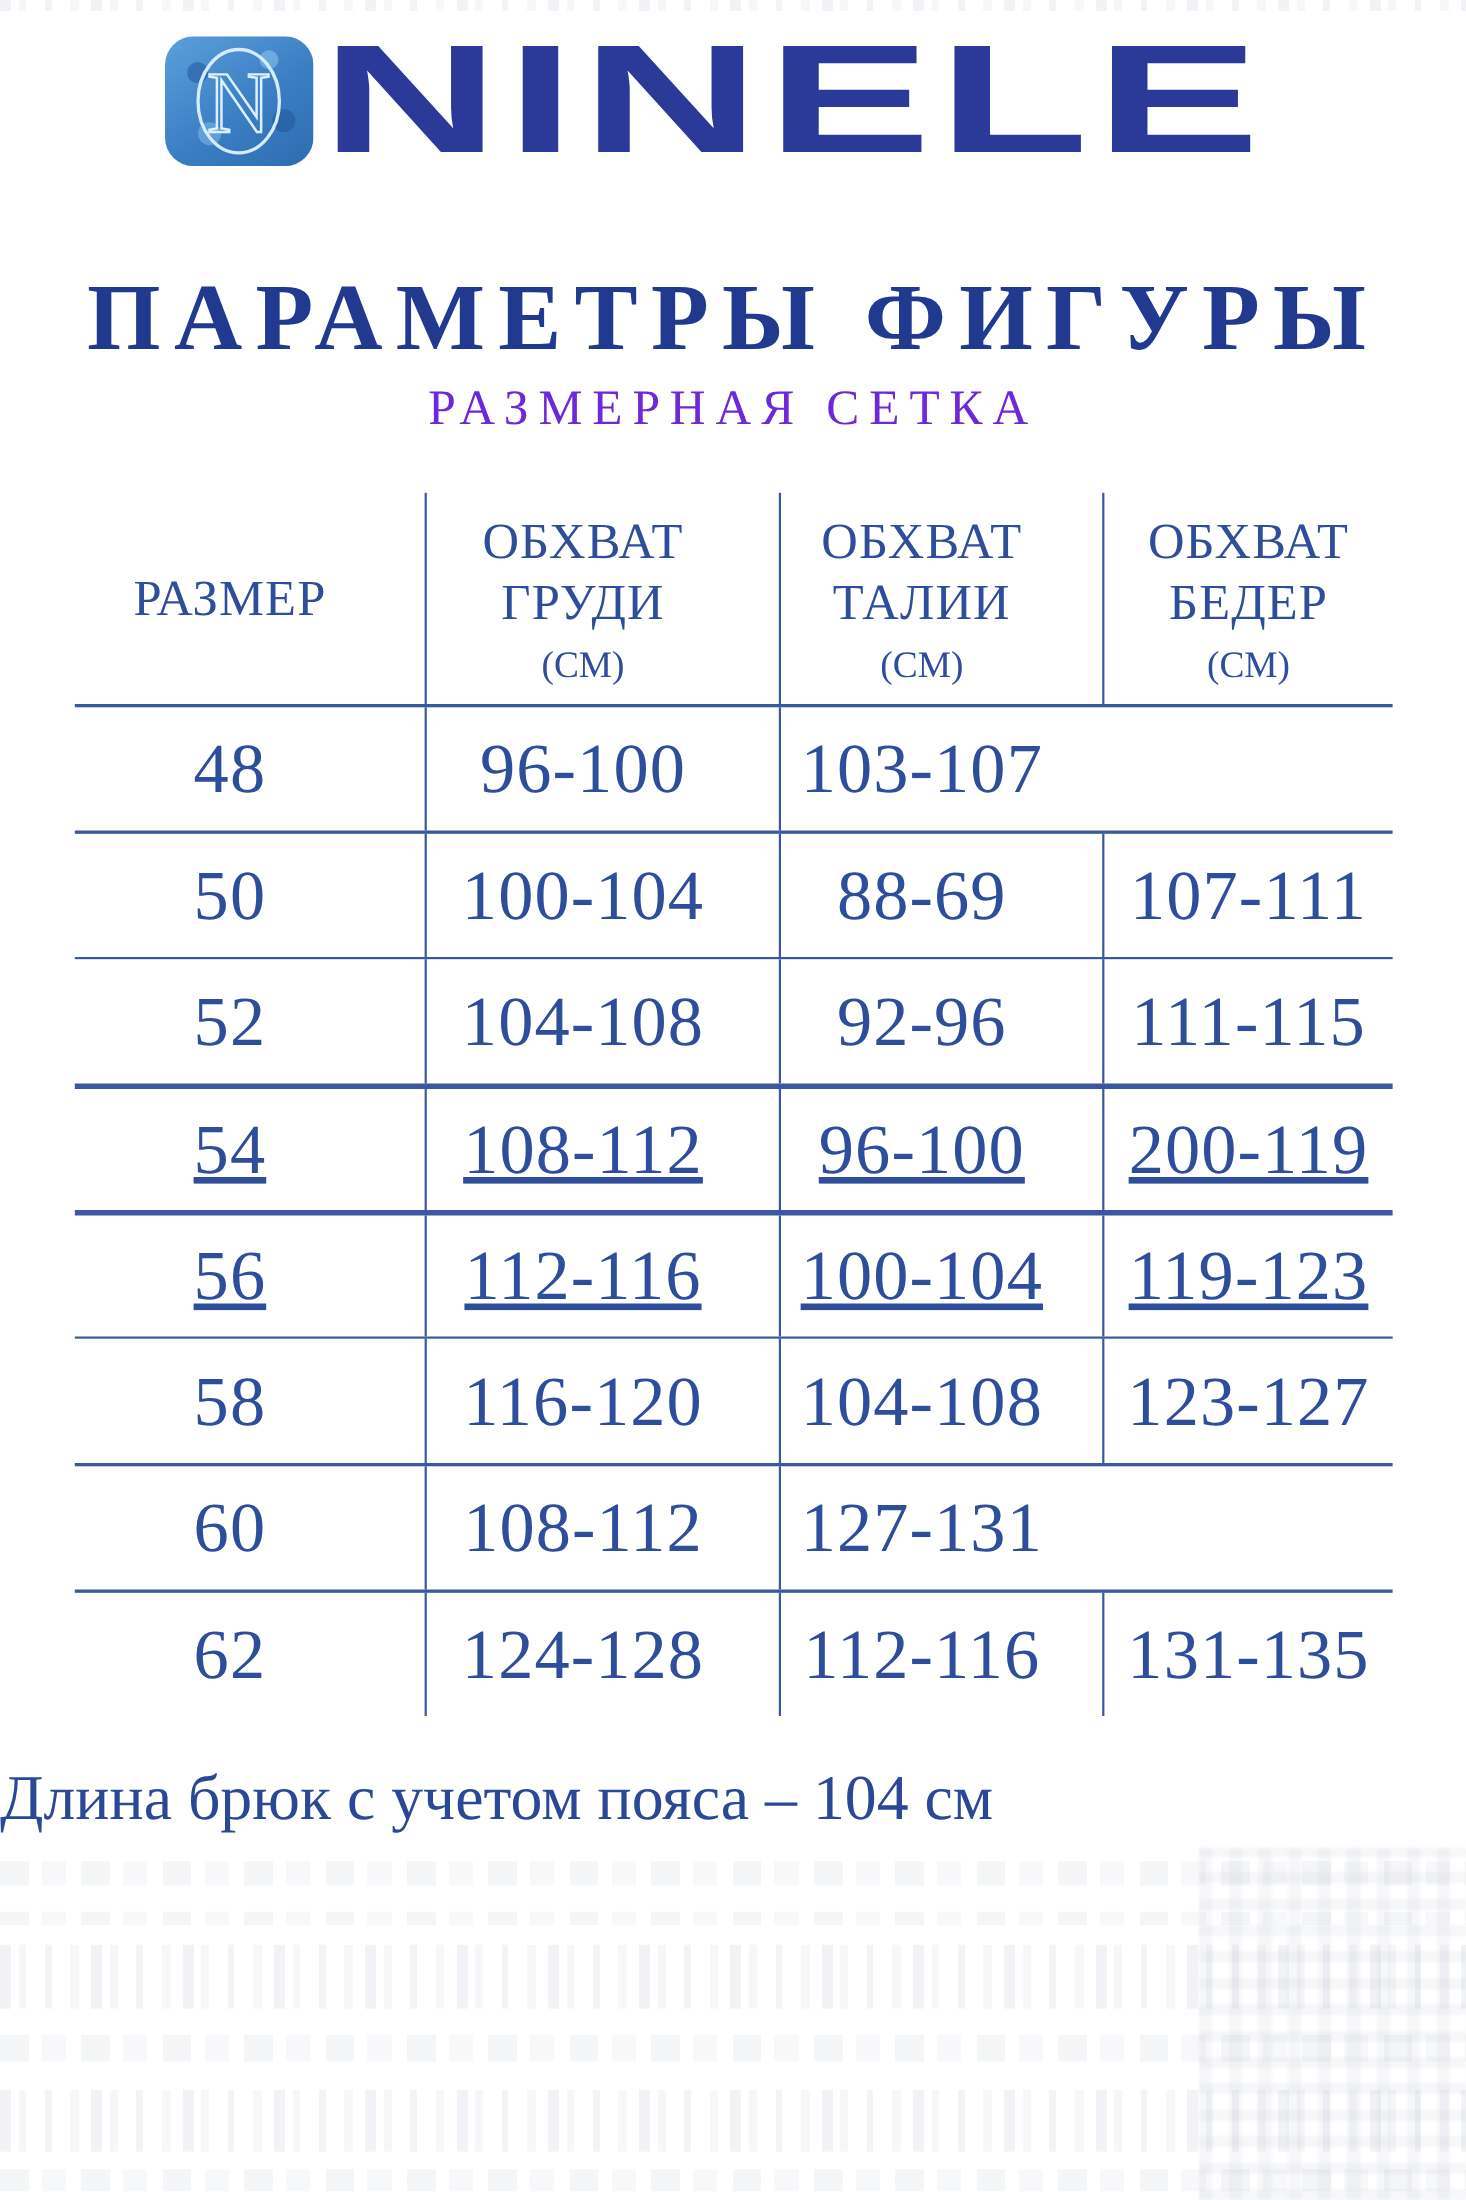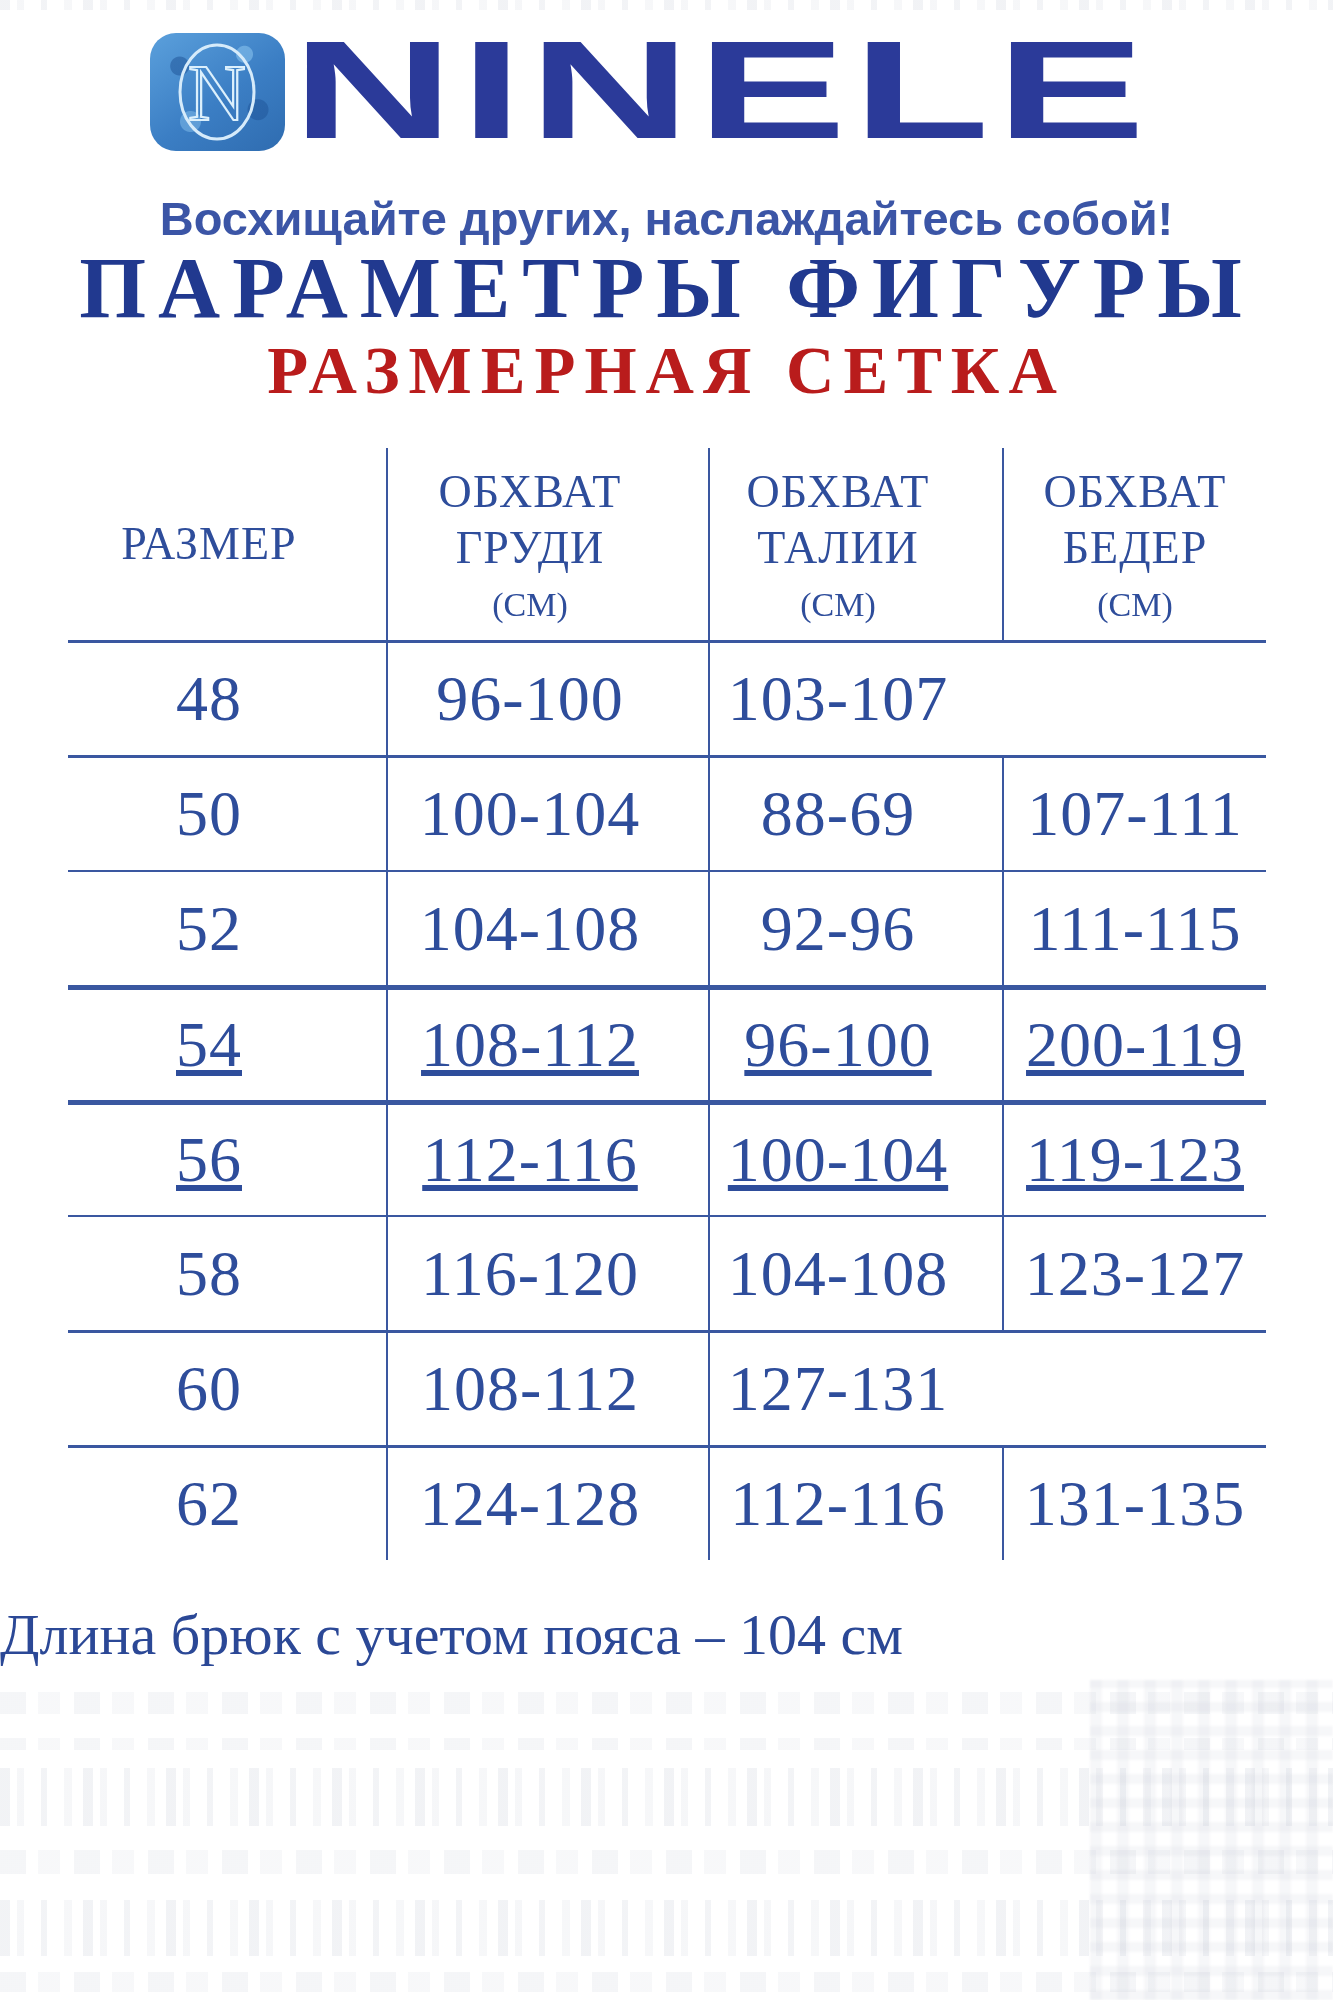--- a/index.html
+++ b/index.html
@@ -46,23 +46,23 @@
     font-size:47px;line-height:50px;color:var(--tagline-blue);
   }
   .title{
     position:absolute;left:0;top:238px;width:100%;
     text-align:center;font-weight:bold;
     font-size:86px;line-height:100px;letter-spacing:12px;
     color:var(--title-navy);white-space:nowrap;
   }
   .subtitle{
     position:absolute;left:0;top:340px;width:100%;
-    text-align:center;font-weight:bold;
-    font-size:67px;line-height:60px;letter-spacing:9px;
-    color:#b91c1c;white-space:nowrap;
+    text-align:center;font-weight:normal;
+    font-size:45px;line-height:60px;letter-spacing:9px;
+    color:#6d28d9;white-space:nowrap;
   }
 
   
   .size-table{
     position:absolute;left:68px;top:448px;width:1198px;
     color:var(--table-text);
   }
   .row{display:grid;grid-template-columns:282px 322px 294px 300px;}
   .row.h{height:192px;}
   .row.d{height:115px;}
@@ -123,21 +123,20 @@
   <div class="wm thin" style="top:1972px;height:20px;"></div>
   <div class="wm-right"></div>
 
   <div class="logo-badge">
     <svg viewBox="0 0 135 118">
       <ellipse cx="67" cy="59" rx="37" ry="47" fill="none" stroke="#d6ebfa" stroke-width="3"></ellipse>
       <text x="67" y="87" text-anchor="middle" font-family="Liberation Serif, serif" font-size="80" fill="none" stroke="#dcf0fc" stroke-width="2.2">N</text>
     </svg>
   </div>
   <div class="wordmark">NINELE</div>
-  <div class="tagline">Восхищайте других, наслаждайтесь собой!</div>
 
   <div class="title">ПАРАМЕТРЫ ФИГУРЫ</div>
   <div class="subtitle">РАЗМЕРНАЯ СЕТКА</div>
 
   <div class="size-table">
 
     <div class="row h">
       <div class="cell">
         <div class="col-label">РАЗМЕР</div>
       </div>

